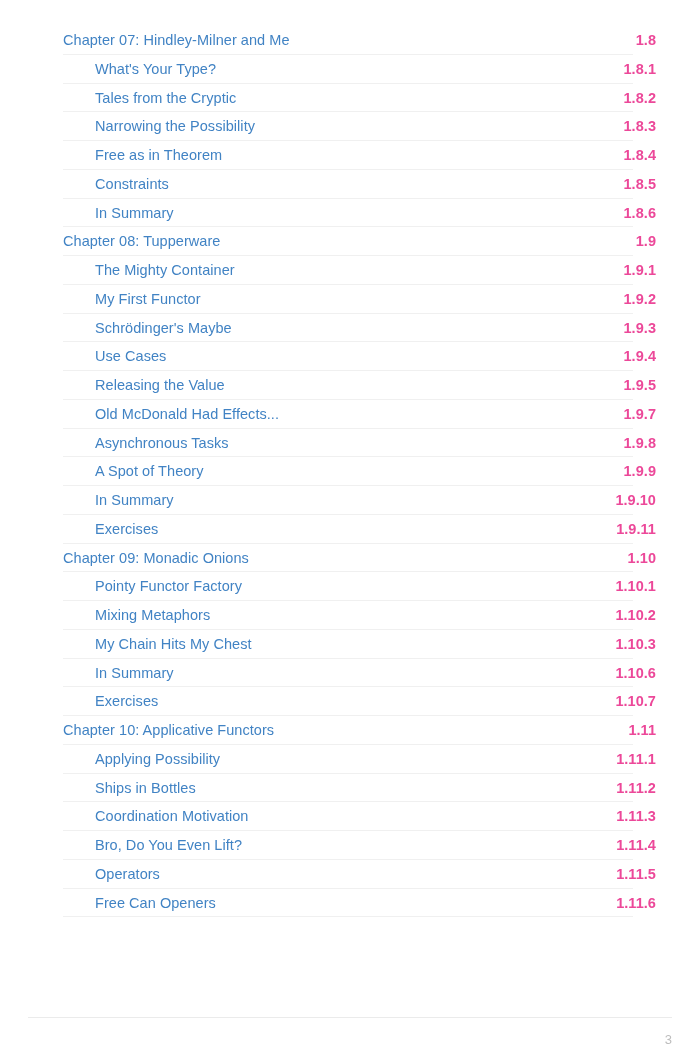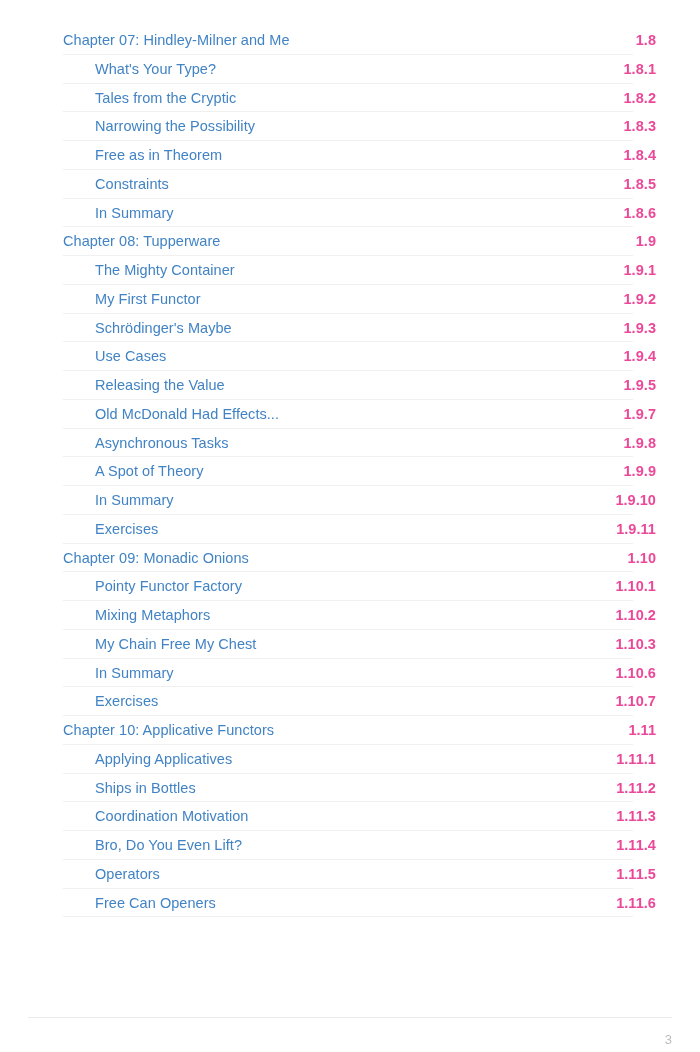--- a/index.html
+++ b/index.html
@@ -193,37 +193,37 @@
       </div>
       <div class="toc-row lvl-2">
         <span class="toc-label">Pointy Functor Factory</span>
         <span class="toc-num">1.10.1</span>
       </div>
       <div class="toc-row lvl-2">
         <span class="toc-label">Mixing Metaphors</span>
         <span class="toc-num">1.10.2</span>
       </div>
       <div class="toc-row lvl-2">
-        <span class="toc-label">My Chain Free My Chest</span>
+        <span class="toc-label">My Chain Hits My Chest</span>
         <span class="toc-num">1.10.3</span>
       </div>
       <div class="toc-row lvl-2">
         <span class="toc-label">In Summary</span>
         <span class="toc-num">1.10.6</span>
       </div>
       <div class="toc-row lvl-2">
         <span class="toc-label">Exercises</span>
         <span class="toc-num">1.10.7</span>
       </div>
       <div class="toc-row lvl-1">
         <span class="toc-label">Chapter 10: Applicative Functors</span>
         <span class="toc-num">1.11</span>
       </div>
       <div class="toc-row lvl-2">
-        <span class="toc-label">Applying Applicatives</span>
+        <span class="toc-label">Applying Possibility</span>
         <span class="toc-num">1.11.1</span>
       </div>
       <div class="toc-row lvl-2">
         <span class="toc-label">Ships in Bottles</span>
         <span class="toc-num">1.11.2</span>
       </div>
       <div class="toc-row lvl-2">
         <span class="toc-label">Coordination Motivation</span>
         <span class="toc-num">1.11.3</span>
       </div>

